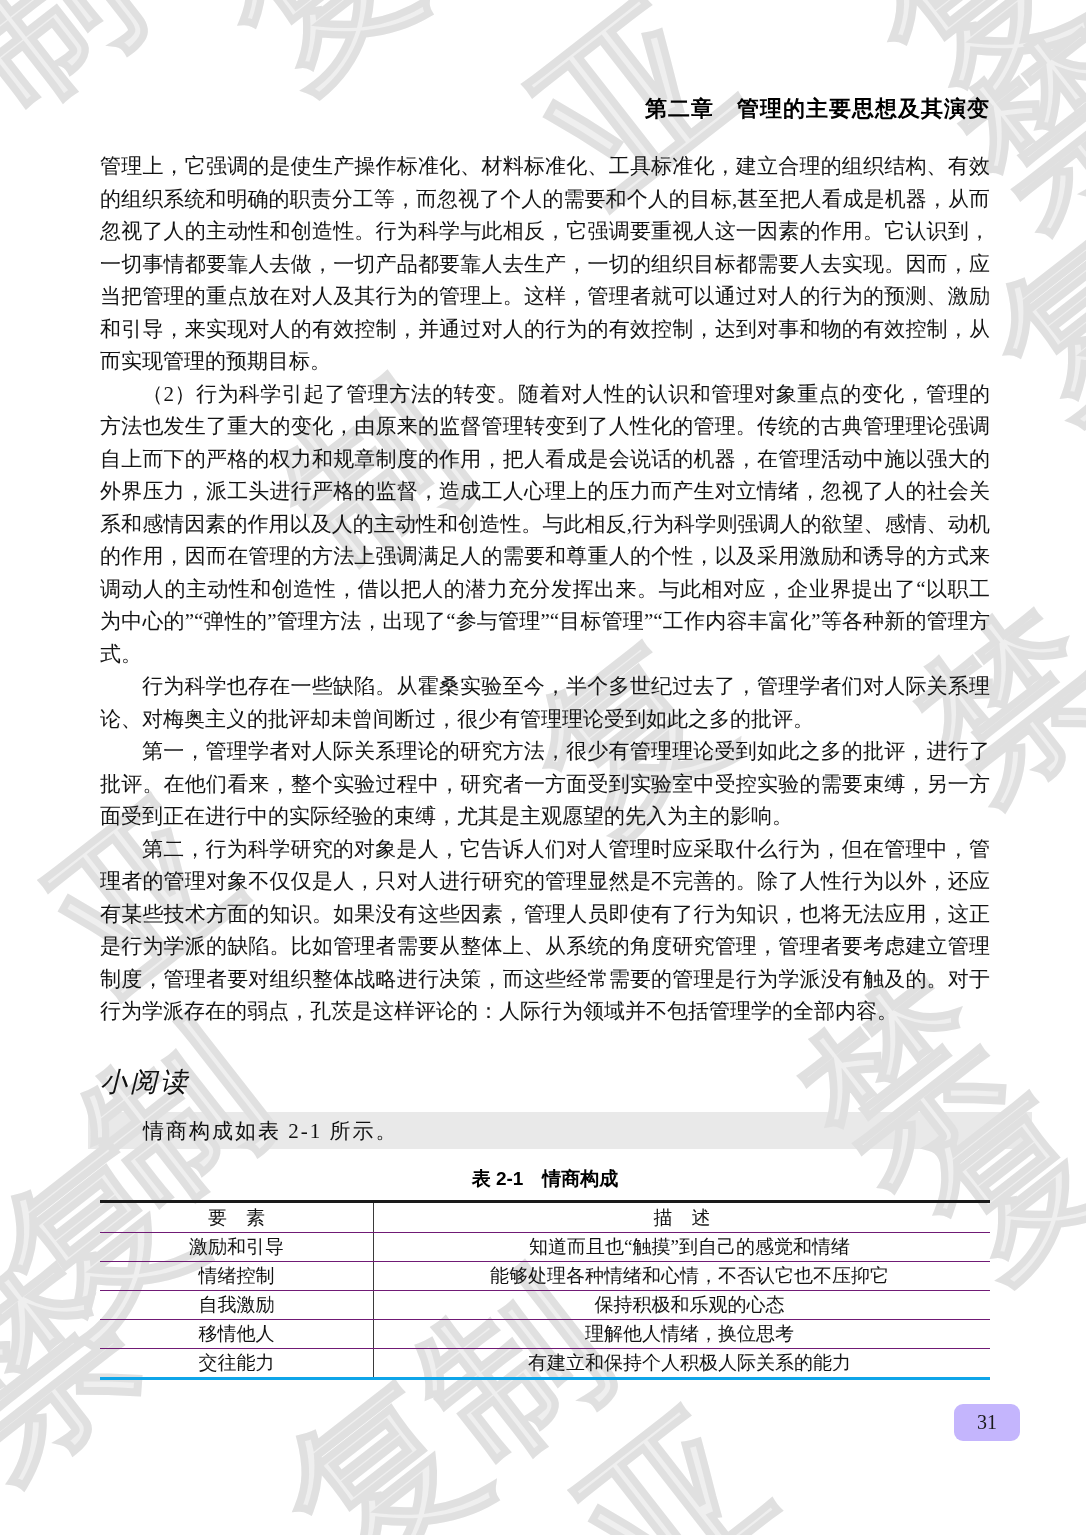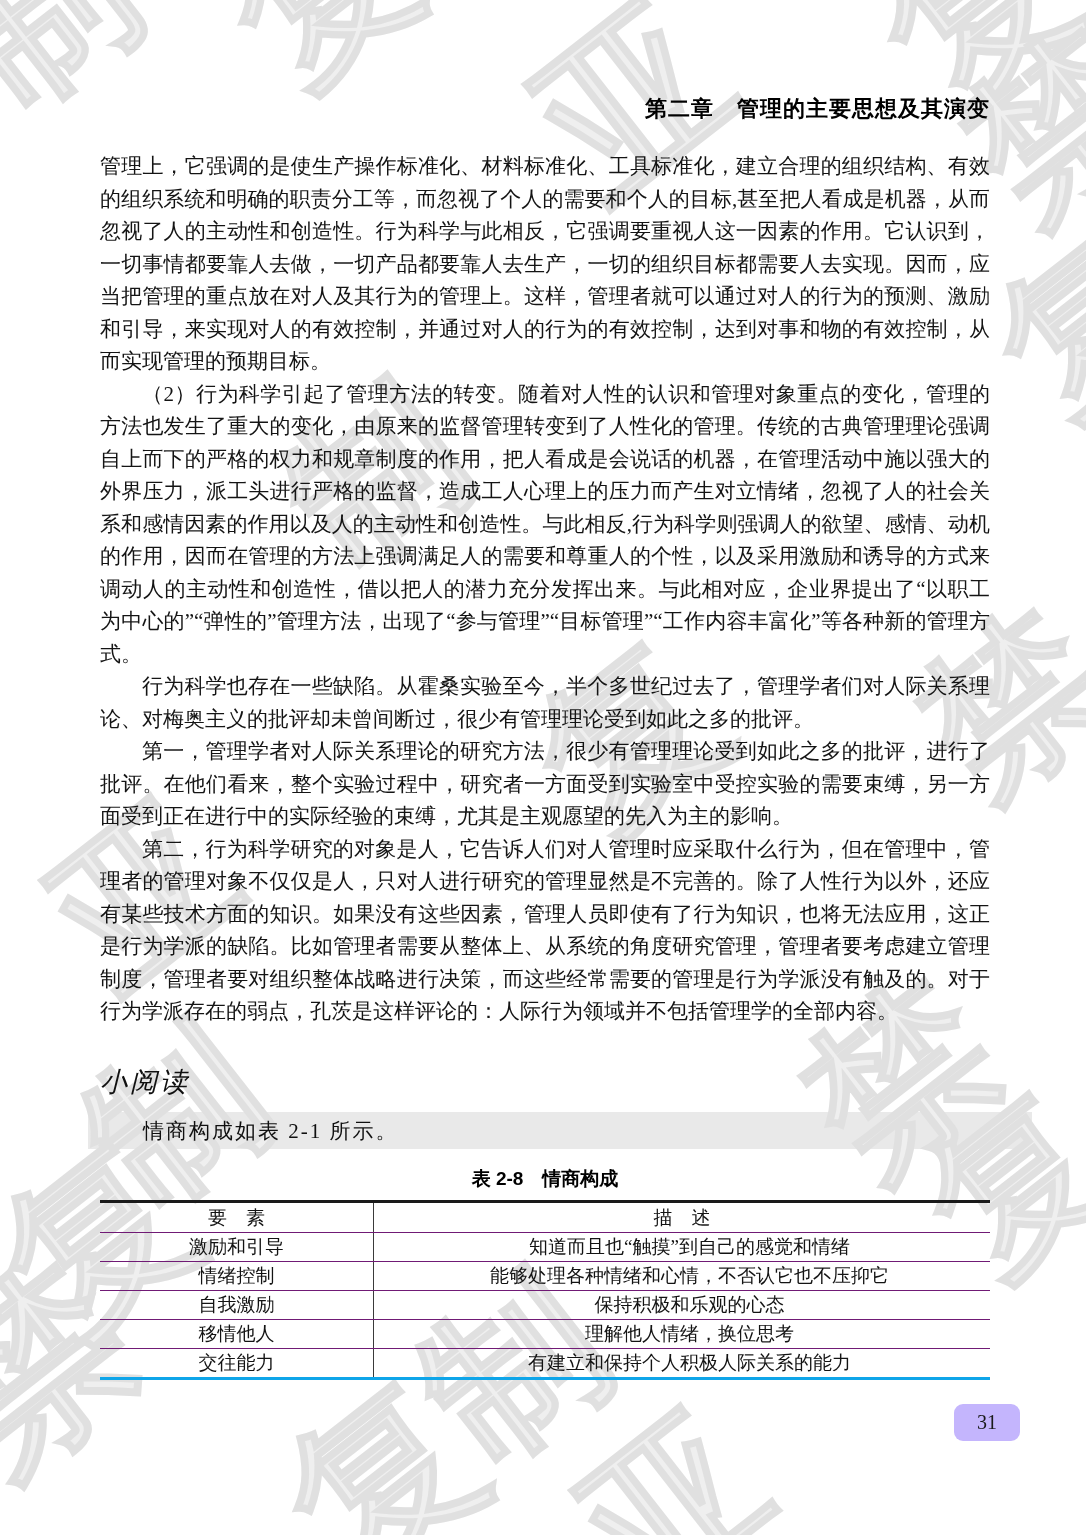--- a/index.html
+++ b/index.html
@@ -96,21 +96,21 @@
       <p class="indent">（2）行为科学引起了管理方法的转变。随着对人性的认识和管理对象重点的变化，管理的方法也发生了重大的变化，由原来的监督管理转变到了人性化的管理。传统的古典管理理论强调自上而下的严格的权力和规章制度的作用，把人看成是会说话的机器，在管理活动中施以强大的外界压力，派工头进行严格的监督，造成工人心理上的压力而产生对立情绪，忽视了人的社会关系和感情因素的作用以及人的主动性和创造性。与此相反,行为科学则强调人的欲望、感情、动机的作用，因而在管理的方法上强调满足人的需要和尊重人的个性，以及采用激励和诱导的方式来调动人的主动性和创造性，借以把人的潜力充分发挥出来。与此相对应，企业界提出了“以职工为中心的”“弹性的”管理方法，出现了“参与管理”“目标管理”“工作内容丰富化”等各种新的管理方式。</p>
       <p class="indent">行为科学也存在一些缺陷。从霍桑实验至今，半个多世纪过去了，管理学者们对人际关系理论、对梅奥主义的批评却未曾间断过，很少有管理理论受到如此之多的批评。</p>
       <p class="indent">第一，管理学者对人际关系理论的研究方法，很少有管理理论受到如此之多的批评，进行了批评。在他们看来，整个实验过程中，研究者一方面受到实验室中受控实验的需要束缚，另一方面受到正在进行中的实际经验的束缚，尤其是主观愿望的先入为主的影响。</p>
       <p class="indent">第二，行为科学研究的对象是人，它告诉人们对人管理时应采取什么行为，但在管理中，管理者的管理对象不仅仅是人，只对人进行研究的管理显然是不完善的。除了人性行为以外，还应有某些技术方面的知识。如果没有这些因素，管理人员即使有了行为知识，也将无法应用，这正是行为学派的缺陷。比如管理者需要从整体上、从系统的角度研究管理，管理者要考虑建立管理制度，管理者要对组织整体战略进行决策，而这些经常需要的管理是行为学派没有触及的。对于行为学派存在的弱点，孔茨是这样评论的：人际行为领域并不包括管理学的全部内容。</p>
     </div>
 
     <div class="reading-head">小阅读</div>
 
     <div class="band-text">情商构成如表 2-1 所示。</div>
 
-    <div class="tbl-caption">表 2-8　情商构成</div>
+    <div class="tbl-caption">表 2-1　情商构成</div>
 
     <table class="tbl">
       <thead>
         <tr>
           <th class="c1">要　素</th>
           <th class="c2">描　述</th>
         </tr>
       </thead>
       <tbody>
         <tr>

